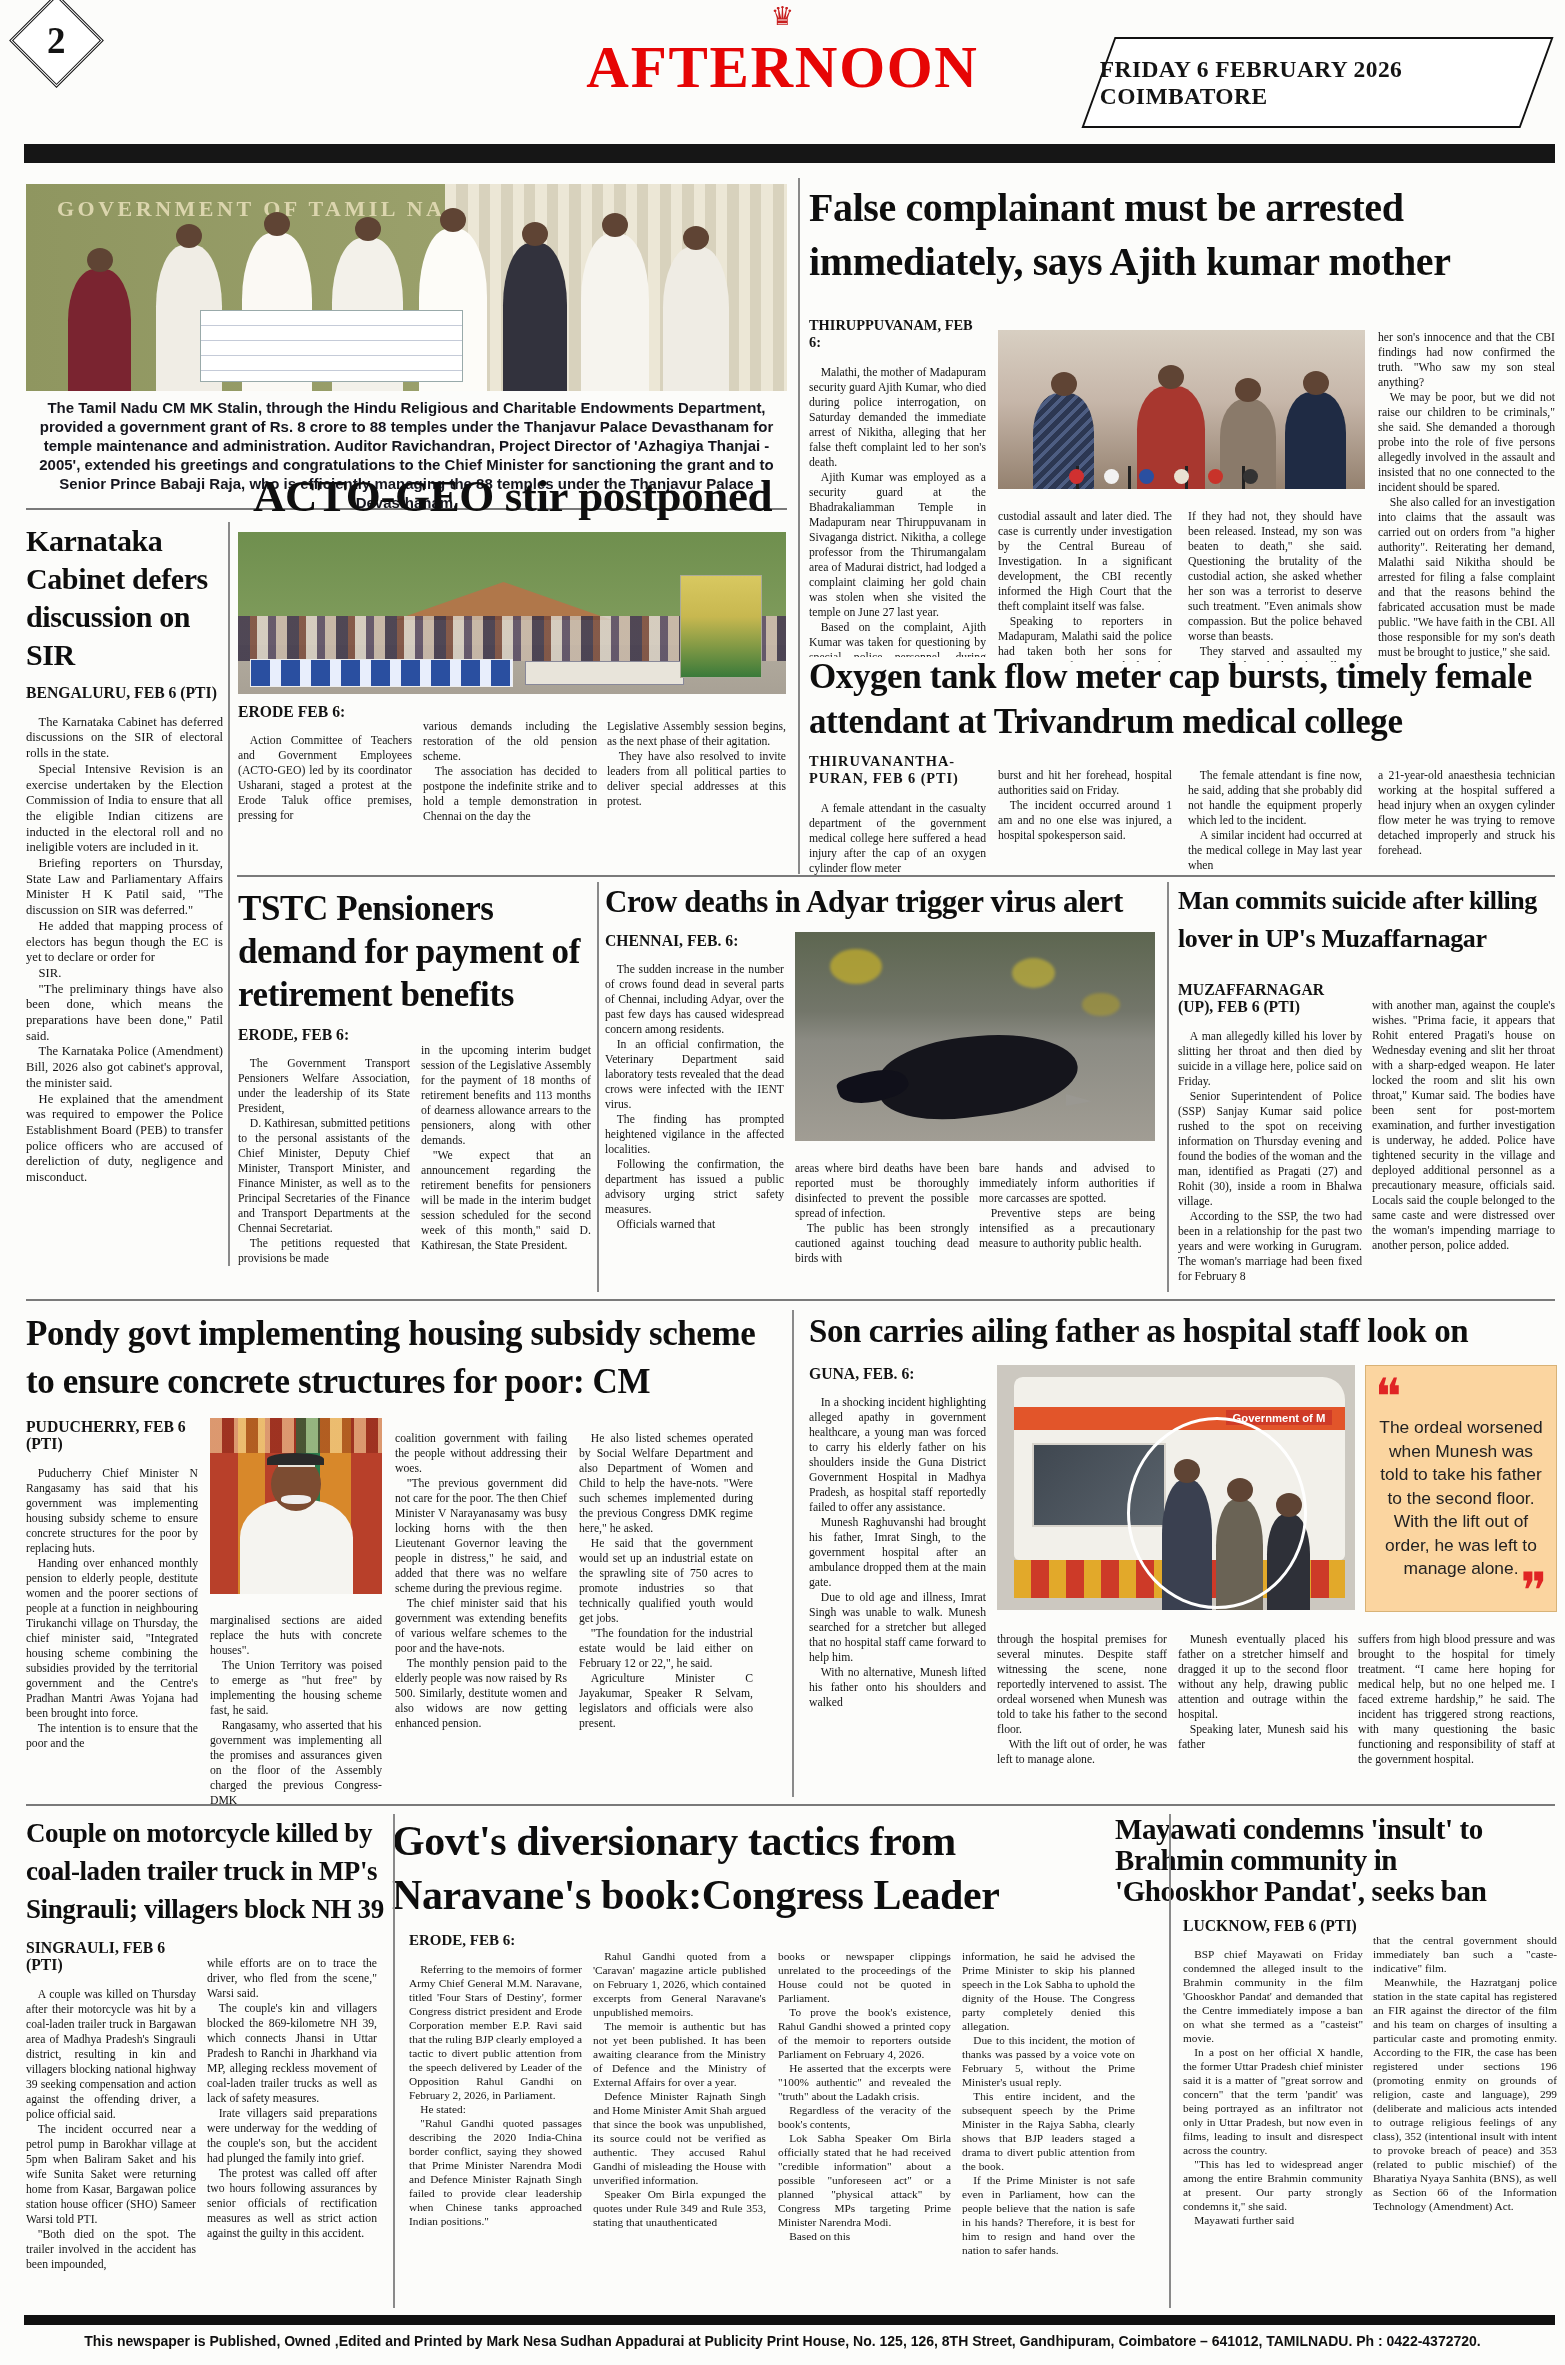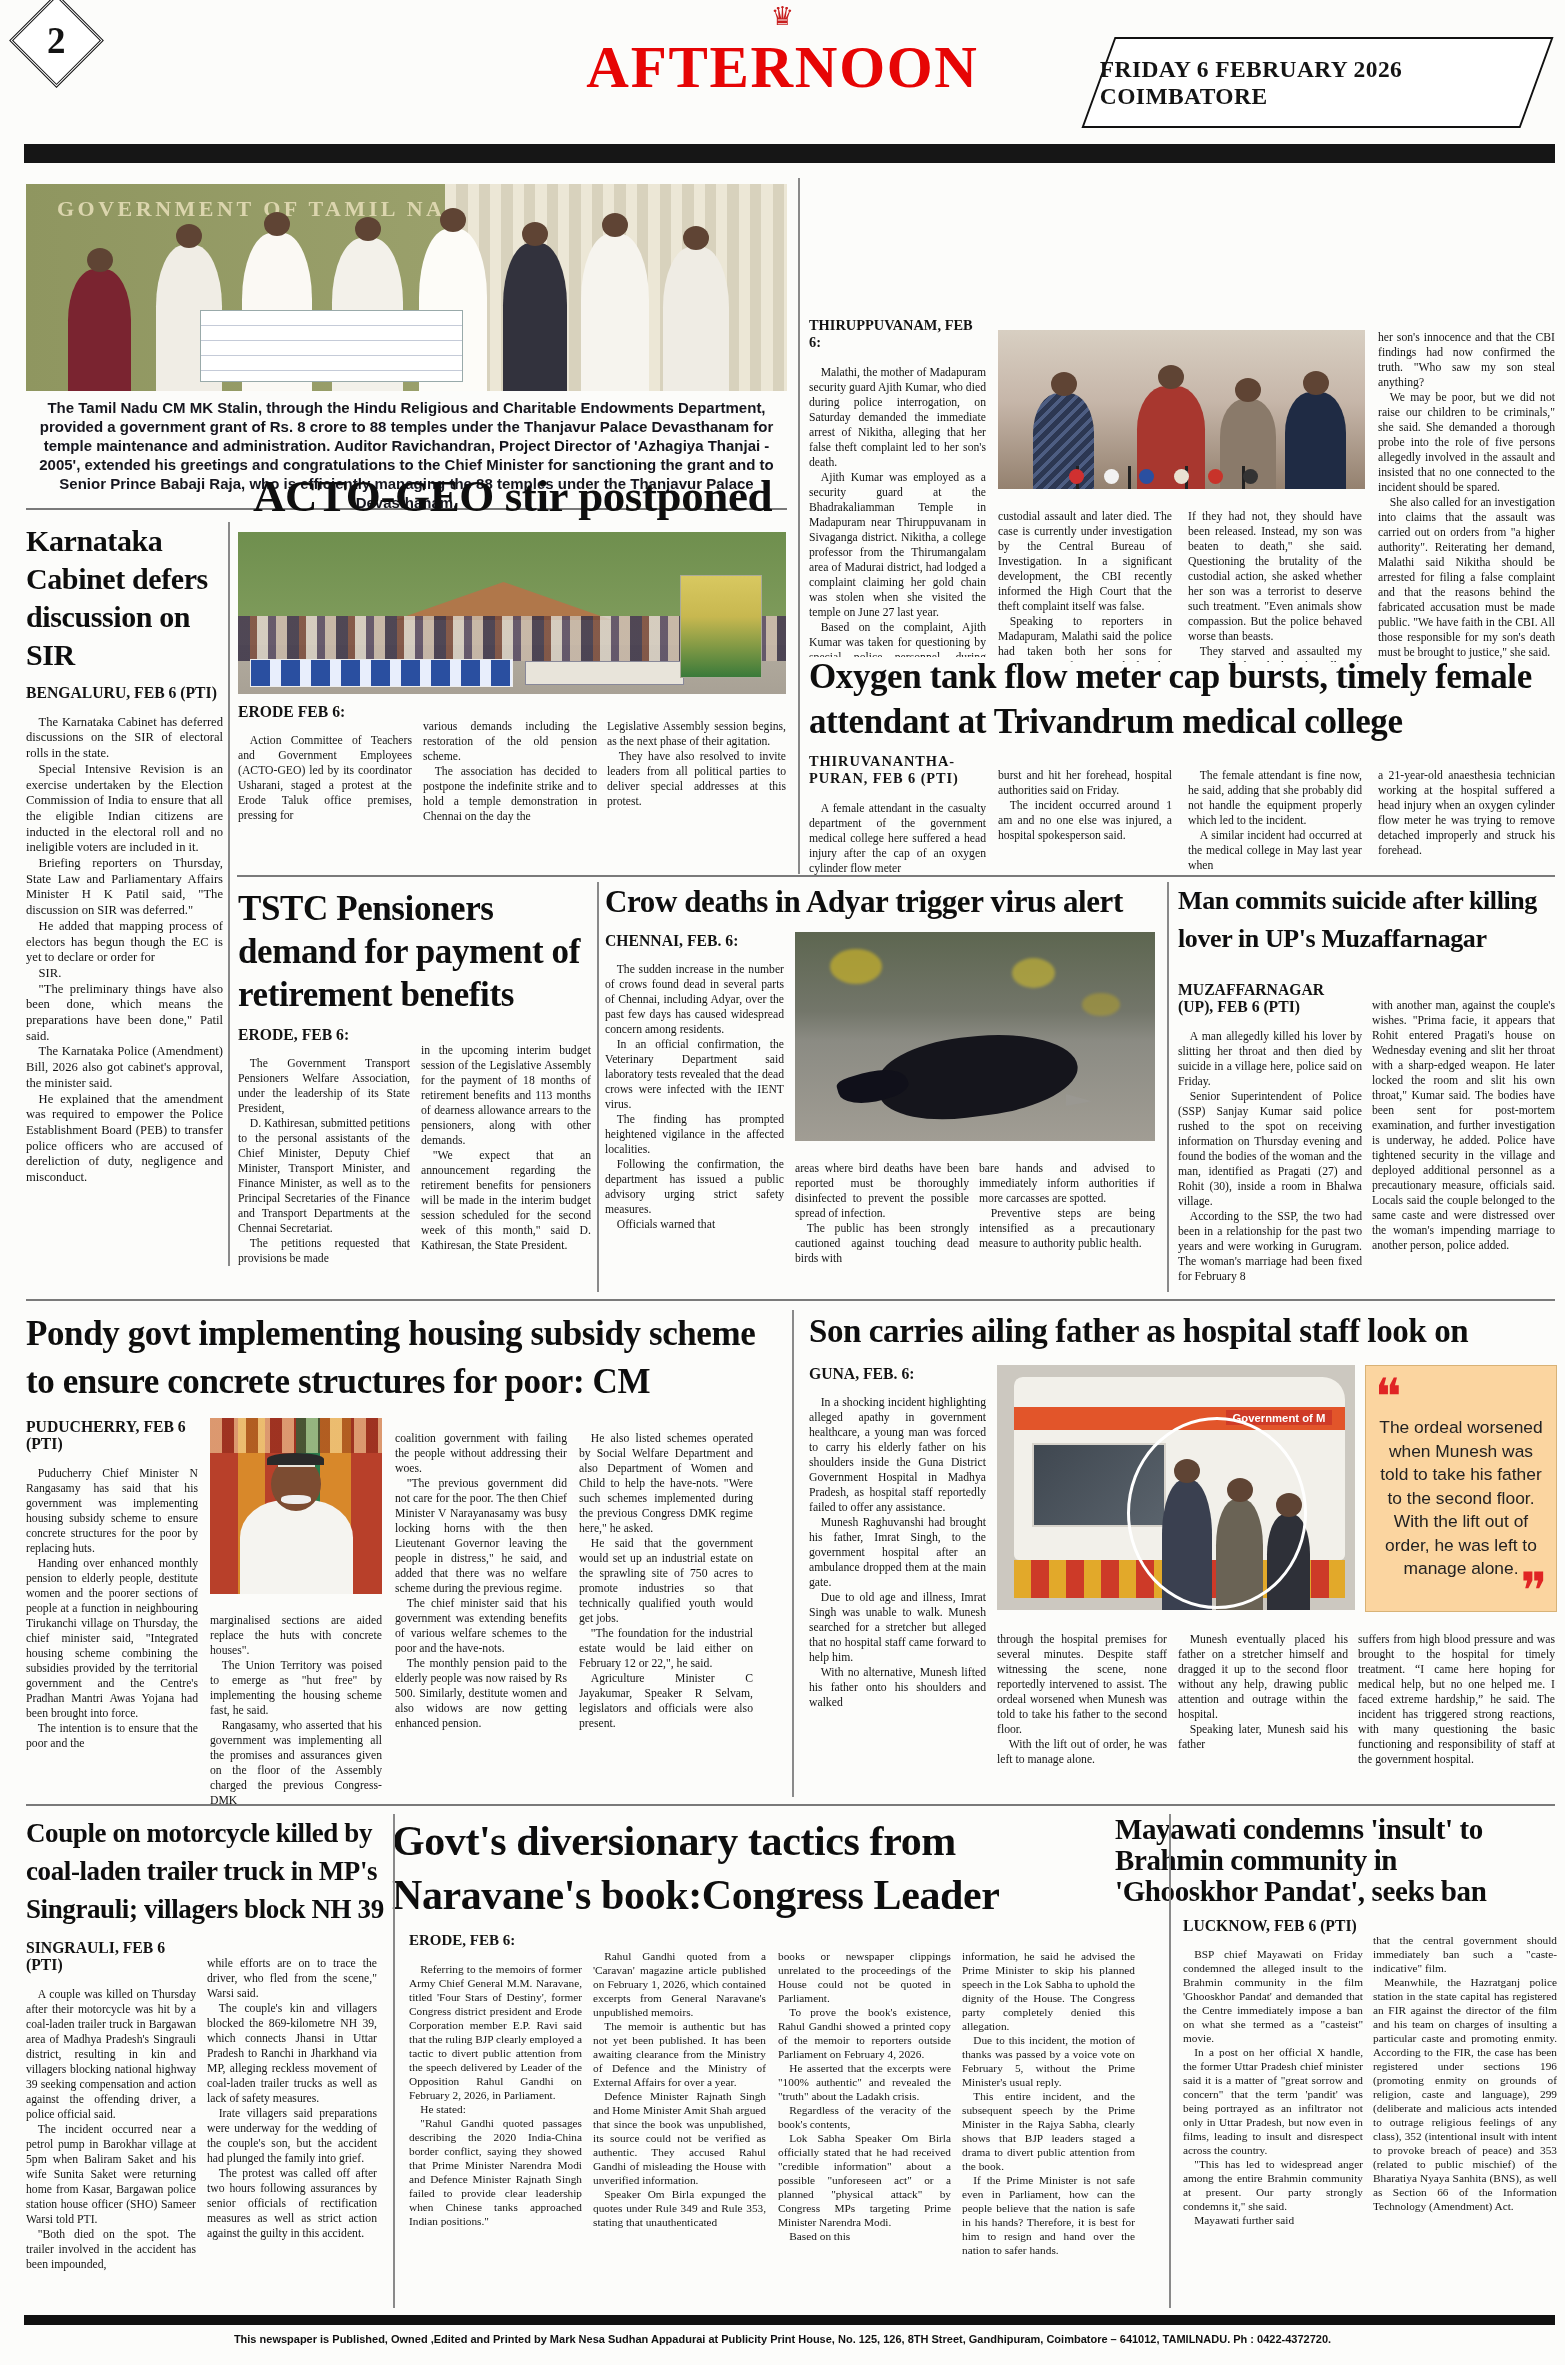--- a/index.html
+++ b/index.html
@@ -39,21 +39,21 @@
   .curtain{position:absolute;right:0;top:0;bottom:0;width:45%;
            background:repeating-linear-gradient(90deg,#ece7d6 0 11.3px,#d8d2bd 11.3px 22.6px);}
   .mic{position:absolute;bottom:5.2px;width:15px;height:15px;border-radius:50%;}
   .micstem{position:absolute;bottom:0;width:2.6px;height:22.6px;background:#222;}
   .pq{background:#fbd5a0;border:0.9px solid #d8b276;}
   .pqmark{position:absolute;color:#e02424;font-size:50px;line-height:35px;font-family:"DejaVu Serif",serif;}
   .pqtext{position:absolute;left:10.4px;right:10.4px;top:50px;font-family:"Liberation Sans",sans-serif;
           font-size:17.4px;line-height:23.5px;text-align:center;color:#222;}
   .footbar{left:24px;top:2315px;width:1531px;height:10.4px;background:#111;}
   .imprint{left:0;right:0;top:2333px;text-align:center;font-family:"Liberation Sans",sans-serif;
-           font-weight:bold;font-size:11px;color:#101010;}
+           font-weight:bold;font-size:14px;color:#101010;}
 </style>
 </head>
 <body>
 
 <div class="page">
 
   <div class="abs crown">♛</div>
   <div class="abs brand">AFTERNOON</div>
   <div class="abs diamond">
     <span>2</span>
@@ -73,20 +73,21 @@
     <span class="fig" style="left:393px;width:68px;height:162px;background:#fdfcf8;"></span>
     <span class="fig" style="left:477px;width:64px;height:148px;background:#32323d;"></span>
     <span class="fig" style="left:555px;width:68px;height:157px;background:#f6f4ee;"></span>
     <span class="fig" style="left:637px;width:66px;height:144px;background:#efece4;"></span>
     <span class="cheque"></span>
   </div>
   <div class="abs cap" style="left:26px;top:398px;width:761px;height:103px;">The Tamil Nadu  CM MK Stalin, through the Hindu Religious and Charitable Endowments Department, provided a government grant of Rs. 8 crore to 88 temples under the Thanjavur Palace Devasthanam for temple maintenance and administration. Auditor Ravichandran, Project Director of 'Azhagiya Thanjai - 2005', extended his greetings and congratulations to the Chief Minister for sanctioning the grant and to Senior Prince Babaji Raja, who is efficiently managing the 88 temples under the Thanjavur Palace Devasthanam.</div>
 
   <div class="abs hrule" style="left:26px;top:508px;width:761px;"></div>
 
+  <div class="abs hl" style="left:809px;top:181px;width:748px;height:115px;font-size:40px;line-height:54px;">False complainant must be arrested immediately, says Ajith kumar mother</div>
   <div class="abs" style="left:809px;top:317px;width:177px;height:332px;">
     <div class="dl">THIRUPPUVANAM, FEB 6:</div>
     <div class="bt" style="height:292px;"> Malathi, the mother of Madapuram security guard Ajith Kumar, who died during police interrogation, on Saturday demanded the immediate arrest of Nikitha, alleging that her false theft complaint led to her son's death.
  Ajith Kumar was employed as a security guard at the Bhadrakaliamman Temple in Madapuram near Thiruppuvanam in Sivaganga district. Nikitha, a college professor from the Thirumangalam area of Madurai district, had lodged a complaint claiming her gold chain was stolen when she visited the temple on June 27 last year.
  Based on the complaint, Ajith Kumar was taken for questioning by special police personnel, during which he allegedly suffered</div>
   </div>
   <div class="abs photo" style="left:998px;top:330px;width:367px;height:159px;background:linear-gradient(180deg,#d8cfc2 0%,#c6b6a9 45%,#94816f 100%);">
     <span class="fig" style="left:35px;width:61px;height:96px;background:repeating-linear-gradient(135deg,#2c3752 0 5.2px,#4d5d82 5.2px 8.7px);"></span>
     <span class="fig" style="left:139px;width:68px;height:103px;background:#a8372f;"></span>
     <span class="fig" style="left:222px;width:56px;height:90px;background:#8a7a6a;"></span>

